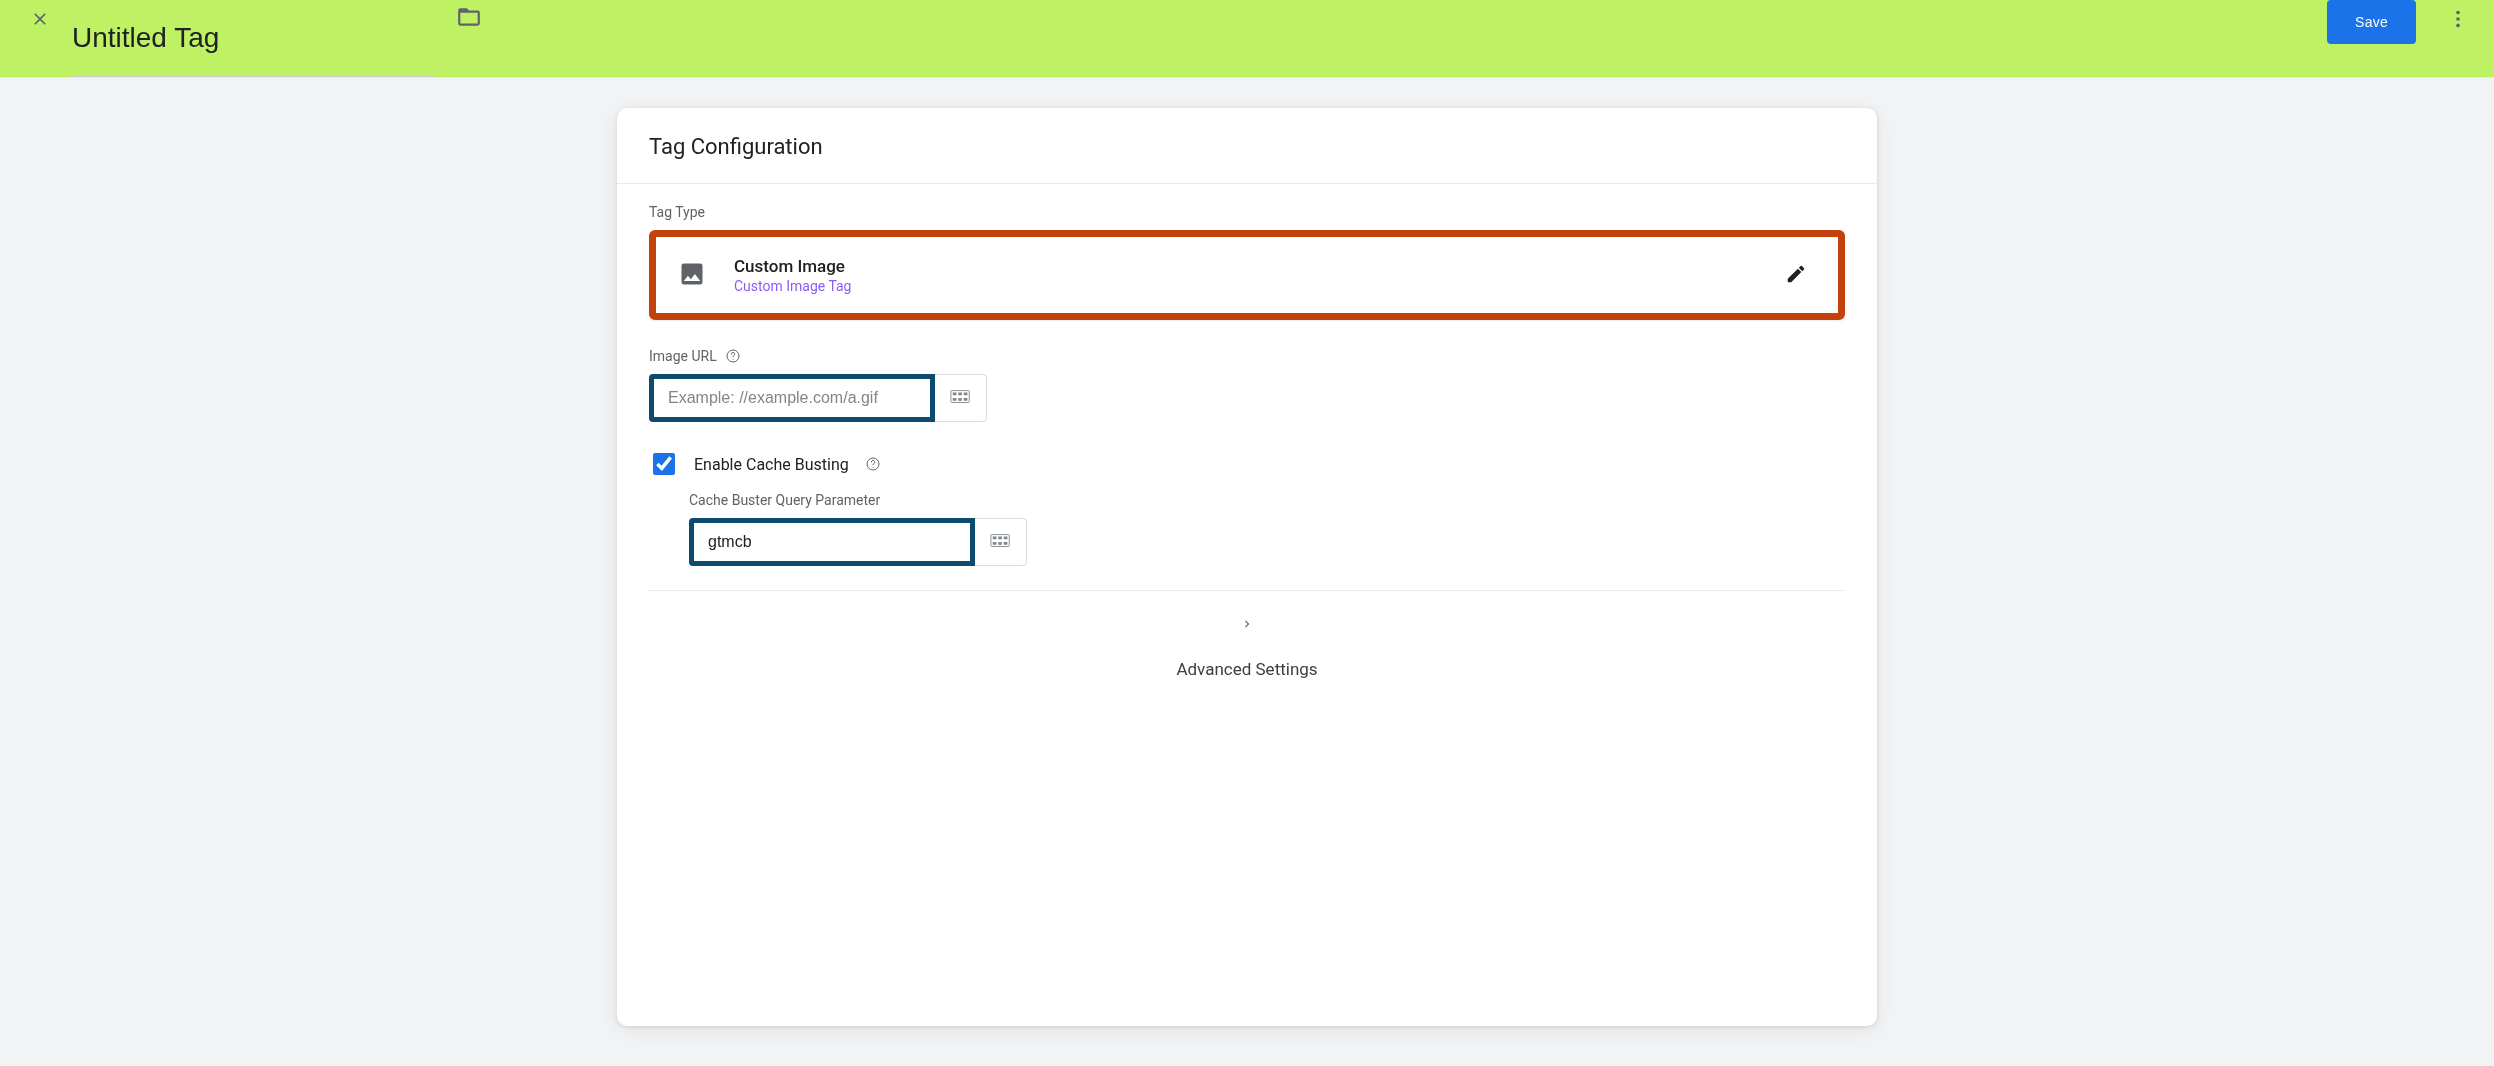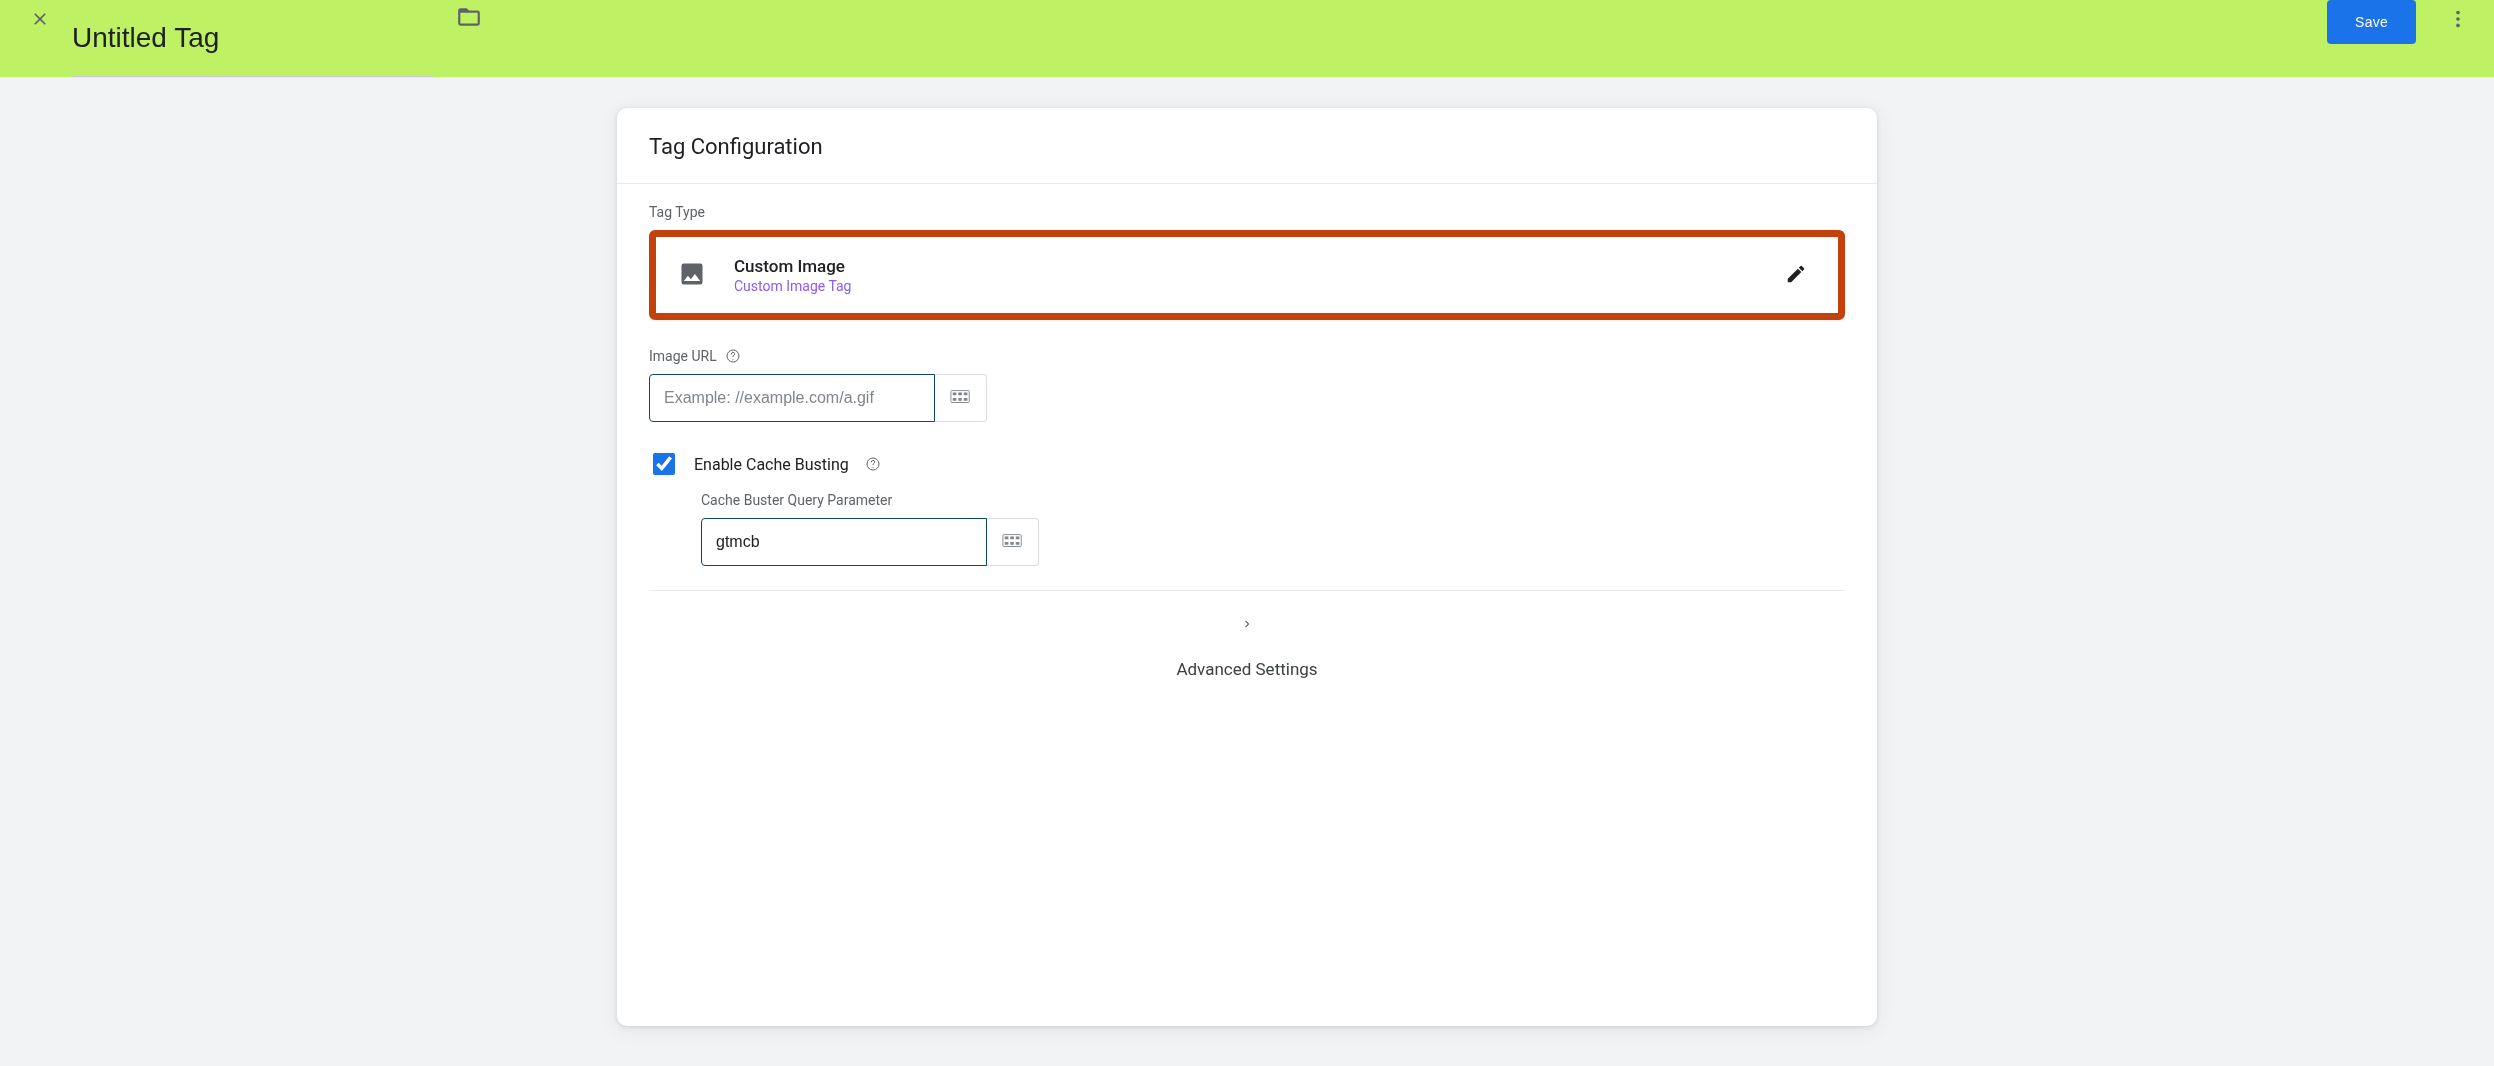--- a/index.html
+++ b/index.html
@@ -137,21 +137,21 @@
     width:40px;height:40px;border-radius:50%;
     display:flex;align-items:center;justify-content:center;
   }
   .edit-btn svg { width:22px; height:22px; fill:#202124; }
 
   
   .section { margin-top:14px; }
   .input-row { display:flex; }
   .txt {
     height:48px;
-    border:1px solid #0c4a6e;
+    border:5px solid #0c4a6e;
     border-radius:4px 0 0 4px;
     padding:0 14px;
     font-size:16px;
     color:#202124;
     outline:none;
     width:286px;
     background:#fff;
   }
   .txt::placeholder { color:#80868b; }
   .var-btn {
@@ -174,21 +174,21 @@
   }
   .cb {
     width:22px; height:22px;
     accent-color:#1a73e8;
     cursor:pointer;
   }
   .cb-label { font-size:16px; color:#202124; }
 
   .subfield {
     margin-top:14px;
-    margin-left:52px;
+    margin-left:40px;
     margin-bottom:24px;
   }
 
   .divider { border-top:1px solid #e8eaed; margin:0 32px; }
 
   
   .adv {
     display:flex;
     align-items:center;
     gap:26px;

